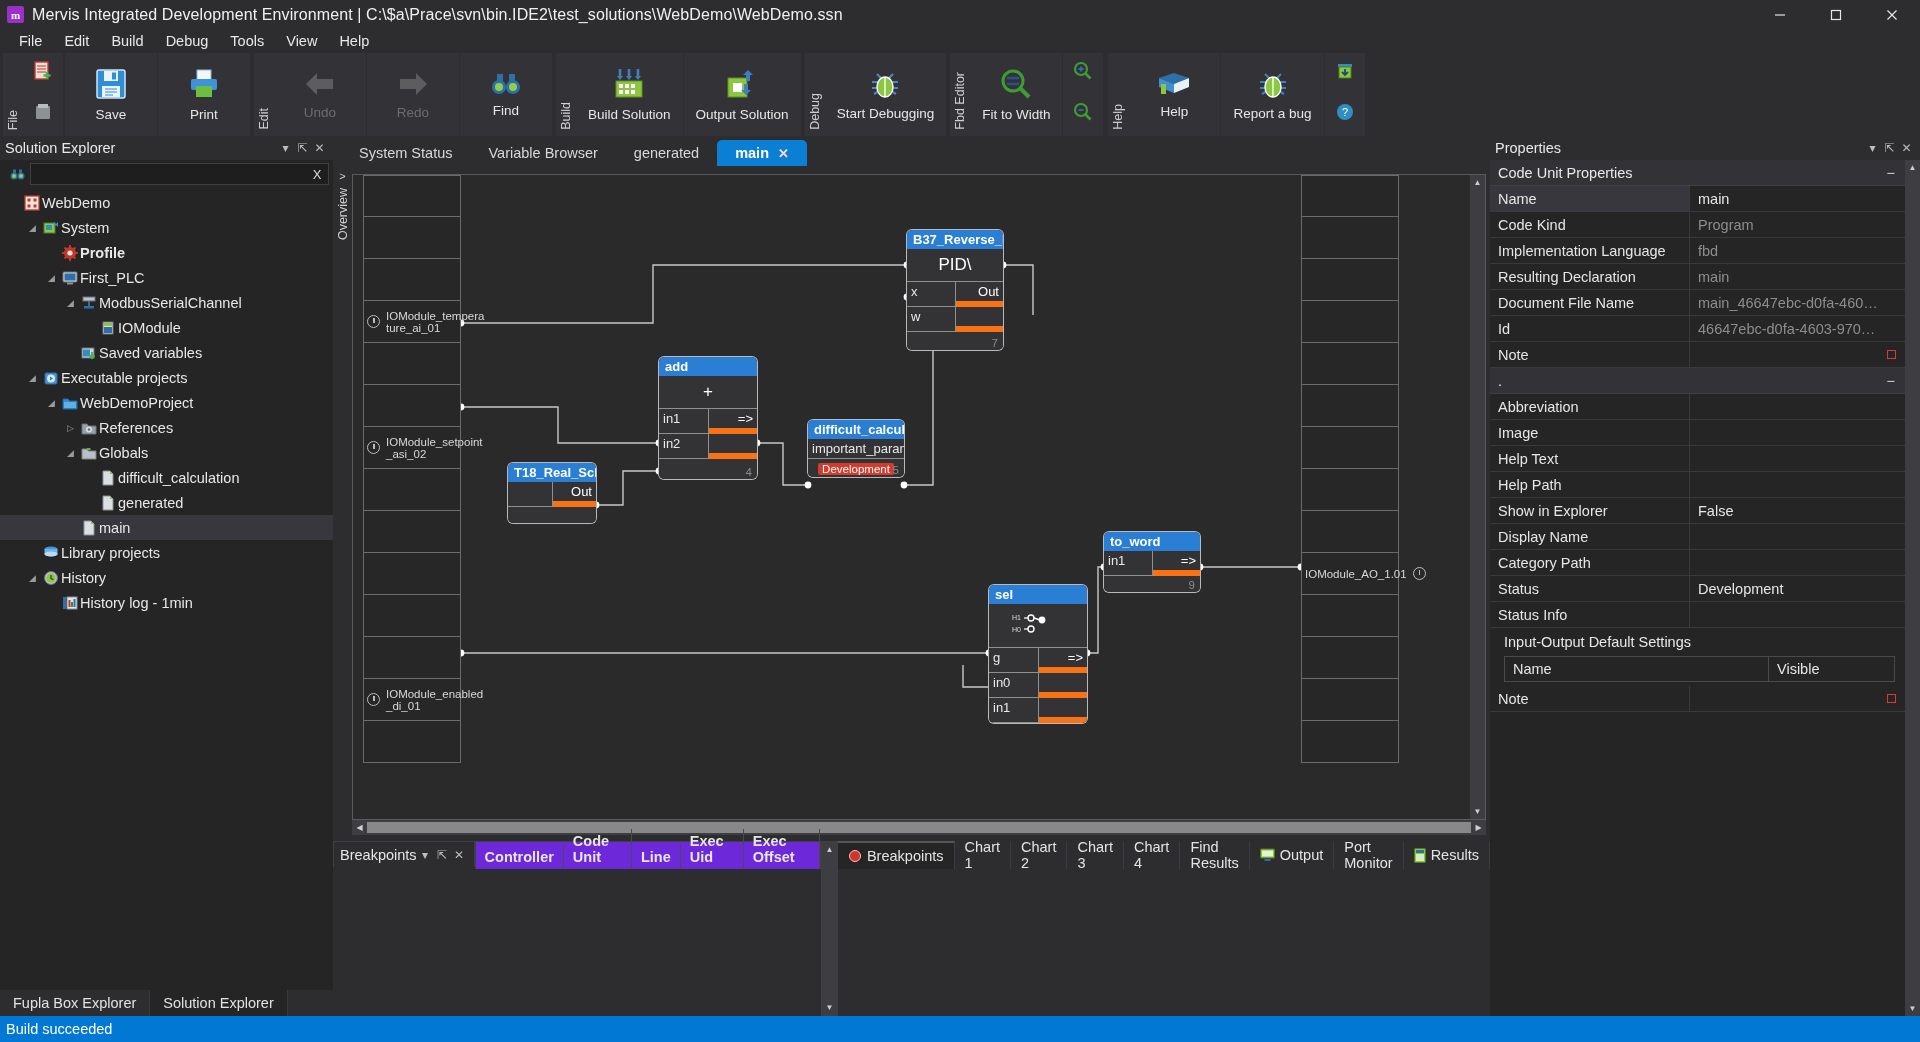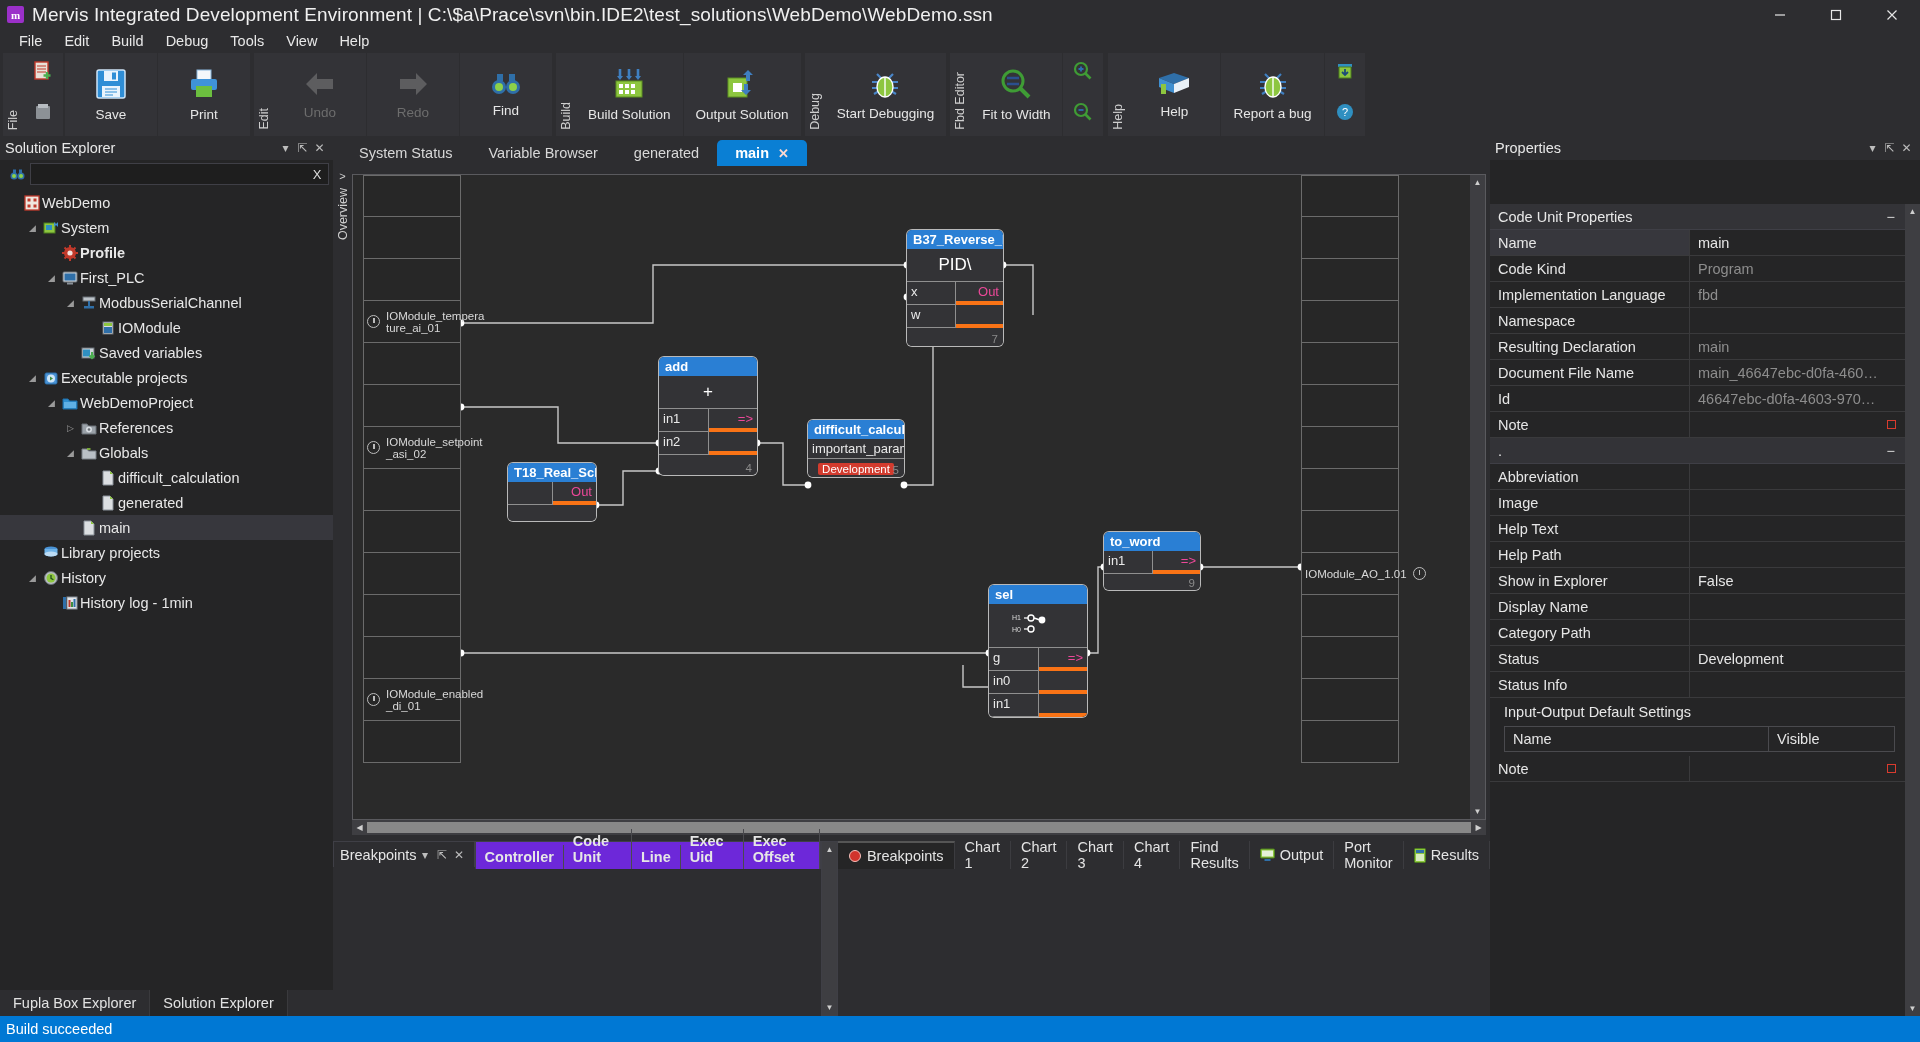--- a/index.html
+++ b/index.html
@@ -18,21 +18,21 @@
   
   .titlebar {
     height: 29px; background: #2d2d30; display: flex; align-items: center;
     flex: 0 0 29px; position: relative;
   }
   .title-ico {
     width: 17px; height: 17px; margin: 0 8px 0 7px; border-radius: 2px;
     background: #9b30c9; color: #fff; font-size: 11px; font-weight: bold;
     display: flex; align-items: center; justify-content: center; font-family:"Liberation Serif",serif;
   }
-  .title-text { font-size: 19px; color: #f0f0f0; white-space: nowrap; letter-spacing: .1px;}
+  .title-text { font-size: 16px; color: #f0f0f0; white-space: nowrap; letter-spacing: .1px;}
   .win-btns { margin-left: auto; display: flex; height: 29px; }
   .win-btn { width: 56px; height:29px; display:flex; align-items:center; justify-content:center; color:#e6e6e6; }
   .win-btn svg { display:block; }
 
   
   .menubar { height: 24px; background:#2d2d30; display:flex; align-items:center; padding-left:8px; flex:0 0 24px;}
   .menubar .mi { padding: 2px 11px; font-size: 14.5px; color:#e8e8e8; }
 
   
   .ribbon { height: 83px; background:#2d2d30; display:flex; flex:0 0 83px; padding-left:3px; align-items:stretch; }
@@ -105,28 +105,28 @@
   .varcell.first { border-top:1px solid #6b6b6b; }
   .varlbl { font-size:11.5px; color:#d8d8d8; line-height:12px; padding:0 3px; text-align:left;}
   .clockico{ width:13px;height:13px;border-radius:50%;border:1.5px solid #bdbdbd;flex:0 0 13px;margin:0 3px; position:relative;}
   .clockico:after{content:"";position:absolute;left:5px;top:2px;width:1.5px;height:5px;background:#bdbdbd;}
 
   .blk { position:absolute; border-radius:5px; overflow:hidden; background:#333; box-shadow:0 0 0 1px #b9b9b9; }
   .blk .bhdr { background:#2a7fd4; color:#fff; font-size:13px; font-weight:bold; padding:2px 6px; white-space:nowrap; overflow:hidden;}
   .blk .bbody { background:#333336; position:relative; }
   .row2 { display:flex; }
   .cellL { flex:1; border-right:1px solid #8f8f8f; border-bottom:1px solid #8f8f8f; font-size:13px; color:#e9e9e9; padding:2px 4px; }
-  .cellR { flex:1; border-bottom:4px solid #f97316; font-size:13px; color:#ec4899; padding:2px 4px; text-align:right;}
+  .cellR { flex:1; border-bottom:6px solid #f97316; font-size:13px; color:#ffffff; padding:2px 4px; text-align:right;}
   .bnum { position:absolute; right:5px; bottom:1px; font-size:11.5px; color:#8b8b8b; }
   .opsym { text-align:center; font-size:17px; color:#fff; padding:6px 0; border-bottom:1px solid #8f8f8f;}
   .devbadge { background:#d23b2e; color:#fff; font-size:11.5px; padding:0px 4px; border-radius:2px; display:inline-block;}
 
   
   .rightpane { width:430px; flex:0 0 430px; background:#252526; display:flex; flex-direction:column; }
-  .propscroll { flex:1; overflow:hidden; display:flex;margin-top:44px; }
+  .propscroll { flex:1; overflow:hidden; display:flex; }
   .proptbl { flex:1; }
   .grphdr { height:26px; background:#333337; display:flex; align-items:center; padding-left:8px; font-size:14.5px; color:#e8e8e8; border-bottom:1px solid #3f3f46;}
   .grphdr .minus { margin-left:auto; padding-right:10px; color:#d0d0d0; }
   .prow { height:26px; display:flex; align-items:stretch; border-bottom:1px solid #3a3a3c; font-size:14.5px;}
   .prow.sel .pk { background:#37373d; }
   .pk { width:200px; flex:0 0 200px; display:flex; align-items:center; padding-left:8px; color:#e6e6e6; border-right:1px solid #3a3a3c;}
   .pv { flex:1; display:flex; align-items:center; padding-left:8px; color:#e6e6e6; overflow:hidden; white-space:nowrap;}
   .pv.gray { color:#8d8d8d; }
   .rdot { width:9px;height:9px;border:1.5px solid #d93b2e; margin-left:auto; margin-right:9px;}
   .iohdr { height:28px; display:flex; align-items:center; padding-left:14px; font-size:14.5px; color:#e8e8e8;}
@@ -940,24 +940,20 @@
             </div>
             <div class="prow">
               <div class="pk">Code Kind</div>
               <div class="pv gray">Program</div>
             </div>
             <div class="prow">
               <div class="pk">Implementation Language</div>
               <div class="pv gray">fbd</div>
             </div>
             <div class="prow">
-              <div class="pk">Namespace</div>
-              <div class="pv"></div>
-            </div>
-            <div class="prow">
               <div class="pk">Resulting Declaration</div>
               <div class="pv gray">main</div>
             </div>
             <div class="prow">
               <div class="pk">Document File Name</div>
               <div class="pv gray">main_46647ebc-d0fa-460…</div>
             </div>
             <div class="prow">
               <div class="pk">Id</div>
               <div class="pv gray">46647ebc-d0fa-4603-970…</div>

